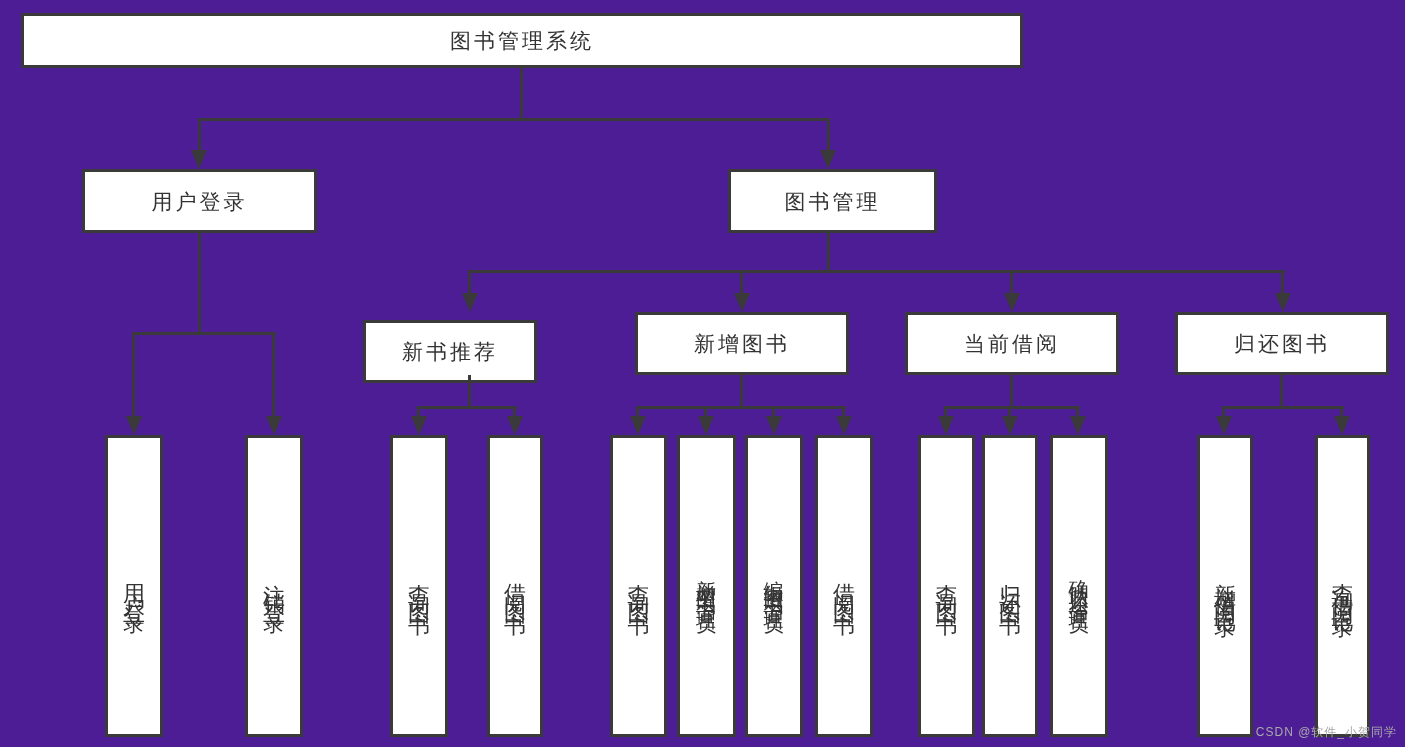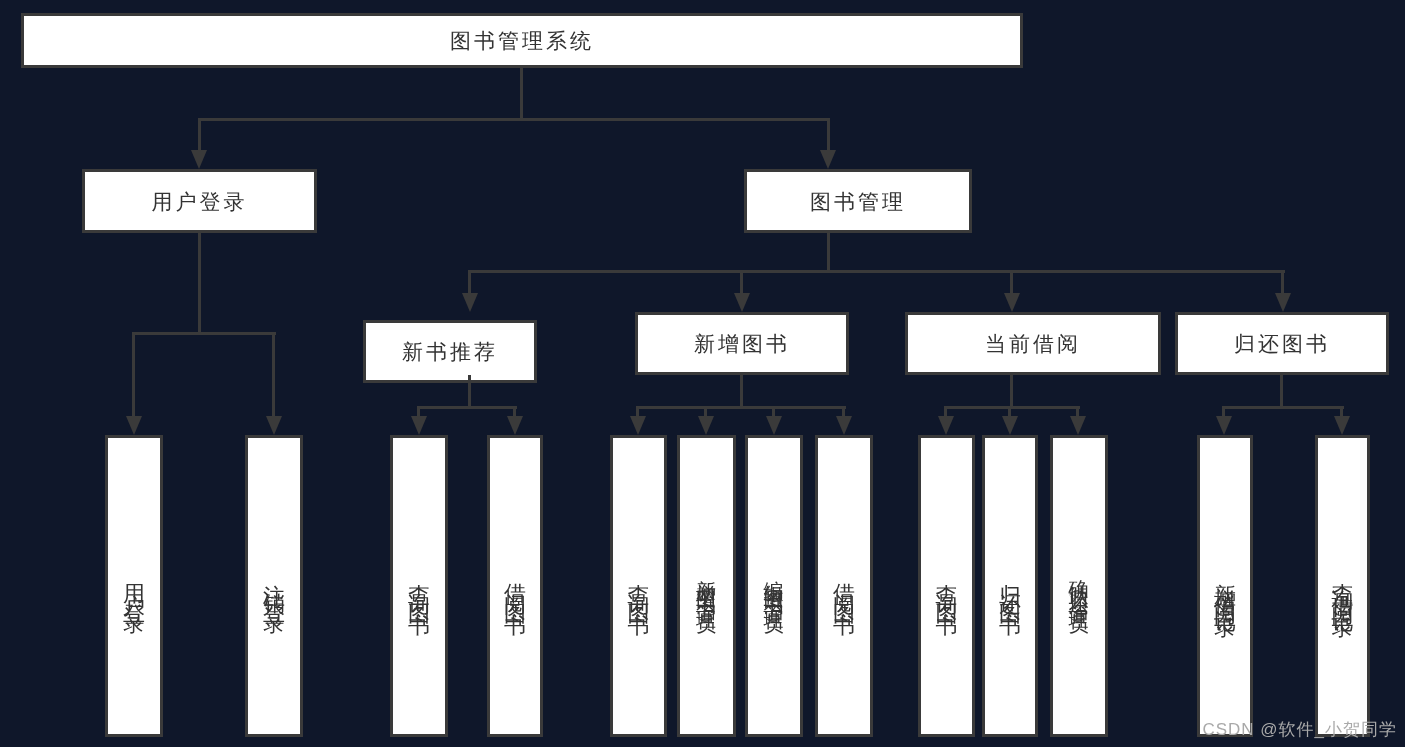--- a/index.html
+++ b/index.html
@@ -1,20 +1,20 @@
 <!DOCTYPE html>
 <html><head>
 <meta charset="utf-8">
 <style>
   html, body { margin: 0; padding: 0; background: #ffffff; }
   .canvas {
     position: relative;
     width: 1405px;
     height: 747px;
-    background: #0f172a;
+    background: #4c1d95;
     font-family: "Liberation Sans", "DejaVu Sans", sans-serif;
     overflow: hidden;
   }
   .node {
     position: absolute;
     box-sizing: border-box;
     border: 3px solid #3a3a3a;
     background: #ffffff;
     color: #333333;
     display: flex;
@@ -47,41 +47,41 @@
     height: 0;
     border-left: 8px solid transparent;
     border-right: 8px solid transparent;
     border-top: 19px solid #3a3a3a;
   }
   .watermark {
     position: absolute;
     right: 8px;
     bottom: 6px;
     color: #a9a9a9;
-    font-size: 17px;
+    font-size: 12px;
     letter-spacing: 1px;
     z-index: 5;
   }
 </style>
 </head>
 <body>
 
 <div class="canvas">
 
   <div class="node h" style="left:21px; top:13px; width:1002px; height:55px;">图书管理系统</div>
 
   <div class="line" style="left:520px; top:68px; width:3px; height:52px;"></div>
   <div class="line" style="left:198px; top:118px; width:632px; height:3px;"></div>
   <div class="line" style="left:198px; top:118px; width:3px; height:34px;"></div>
   <div class="arrow" style="left:191px; top:150px;"></div>
   <div class="line" style="left:827px; top:118px; width:3px; height:34px;"></div>
   <div class="arrow" style="left:820px; top:150px;"></div>
 
   <div class="node h" style="left:82px; top:169px; width:235px; height:64px;">用户登录</div>
-  <div class="node h" style="left:744px; top:169px; width:228px; height:64px;">图书管理</div>
+  <div class="node h" style="left:728px; top:169px; width:209px; height:64px;">图书管理</div>
 
   <div class="line" style="left:198px; top:233px; width:3px; height:101px;"></div>
   <div class="line" style="left:132px; top:332px; width:144px; height:3px;"></div>
   <div class="line" style="left:132px; top:332px; width:3px; height:84px;"></div>
   <div class="arrow" style="left:126px; top:416px;"></div>
   <div class="line" style="left:272px; top:332px; width:3px; height:84px;"></div>
   <div class="arrow" style="left:266px; top:416px;"></div>
 
   <div class="line" style="left:827px; top:233px; width:3px; height:39px;"></div>
   <div class="line" style="left:468px; top:270px; width:817px; height:3px;"></div>
@@ -89,21 +89,21 @@
   <div class="arrow" style="left:462px; top:293px;"></div>
   <div class="line" style="left:740px; top:270px; width:3px; height:25px;"></div>
   <div class="arrow" style="left:734px; top:293px;"></div>
   <div class="line" style="left:1010px; top:270px; width:3px; height:25px;"></div>
   <div class="arrow" style="left:1004px; top:293px;"></div>
   <div class="line" style="left:1281px; top:270px; width:3px; height:25px;"></div>
   <div class="arrow" style="left:1275px; top:293px;"></div>
 
   <div class="node h" style="left:363px; top:320px; width:174px; height:63px;">新书推荐</div>
   <div class="node h" style="left:635px; top:312px; width:214px; height:63px;">新增图书</div>
-  <div class="node h" style="left:905px; top:312px; width:256px; height:63px;">当前借阅</div>
+  <div class="node h" style="left:905px; top:312px; width:214px; height:63px;">当前借阅</div>
   <div class="node h" style="left:1175px; top:312px; width:214px; height:63px;">归还图书</div>
 
   <div class="line" style="left:468px; top:375px; width:3px; height:33px;"></div>
   <div class="line" style="left:417px; top:406px; width:100px; height:3px;"></div>
   <div class="line" style="left:417px; top:406px; width:3px; height:12px;"></div>
   <div class="arrow" style="left:411px; top:416px;"></div>
   <div class="line" style="left:513px; top:406px; width:3px; height:12px;"></div>
   <div class="arrow" style="left:507px; top:416px;"></div>
 
   <div class="line" style="left:740px; top:375px; width:3px; height:33px;"></div>

